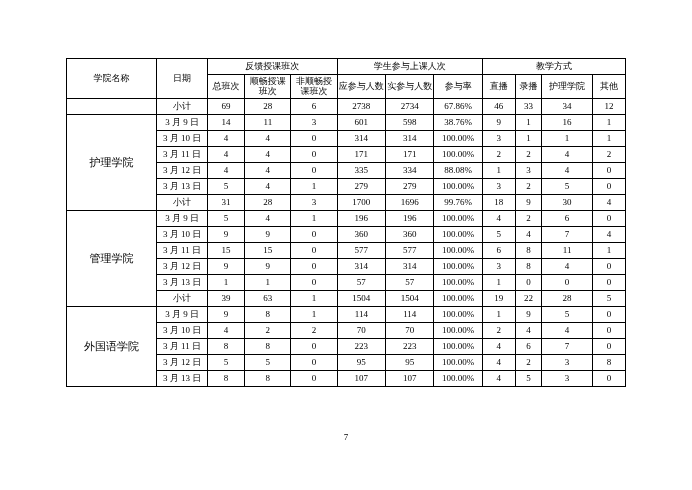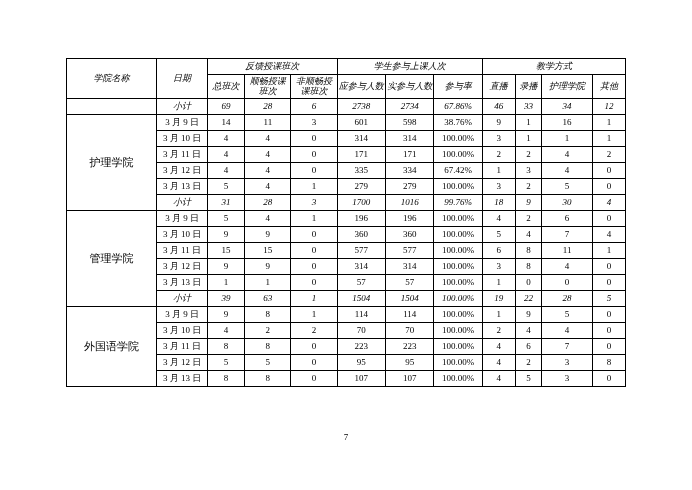--- a/index.html
+++ b/index.html
@@ -37,35 +37,34 @@
     text-align: center;
     vertical-align: middle;
     padding: 1px 1px;
     line-height: 1.15;
     font-weight: normal;
     height: 16px;
     box-sizing: border-box;
   }
   .hdr-cell {
     font-size: 9px;
-    font-style: italic;
   }
   .col-inst { width: 82px; }
   .col-date { width: 46px; }
   .col-n1 { width: 34px; }
   .col-n2 { width: 42px; }
   .col-n3 { width: 42px; }
   .col-n4 { width: 44px; }
   .col-n5 { width: 44px; }
   .col-n6 { width: 44px; }
   .col-t1 { width: 30px; }
   .col-t2 { width: 24px; }
   .col-t3 { width: 46px; }
   .col-t4 { width: 30px; }
-  .row-sub td { font-weight: bold; font-style: italic; }
+  .row-sub td { font-weight: bold; }
   .inst-cell {
     font-size: 11px;
   }
   .pagenum {
     position: absolute;
     left: 0;
     top: 432px;
     width: 692px;
     text-align: center;
     font-size: 9px;
@@ -168,21 +167,21 @@
           <td>4</td>
           <td>2</td>
         </tr>
         <tr>
           <td>3 月 12 日</td>
           <td>4</td>
           <td>4</td>
           <td>0</td>
           <td>335</td>
           <td>334</td>
-          <td>67.42%</td>
+          <td>88.08%</td>
           <td>1</td>
           <td>3</td>
           <td>4</td>
           <td>0</td>
         </tr>
         <tr>
           <td>3 月 13 日</td>
           <td>5</td>
           <td>4</td>
           <td>1</td>
@@ -193,21 +192,21 @@
           <td>2</td>
           <td>5</td>
           <td>0</td>
         </tr>
         <tr class="row-sub">
           <td>小计</td>
           <td>31</td>
           <td>28</td>
           <td>3</td>
           <td>1700</td>
-          <td>1016</td>
+          <td>1696</td>
           <td>99.76%</td>
           <td>18</td>
           <td>9</td>
           <td>30</td>
           <td>4</td>
         </tr>
         <tr>
           <td class="inst-cell" rowspan="6">管理学院</td>
           <td>3 月 9 日</td>
           <td>5</td>

